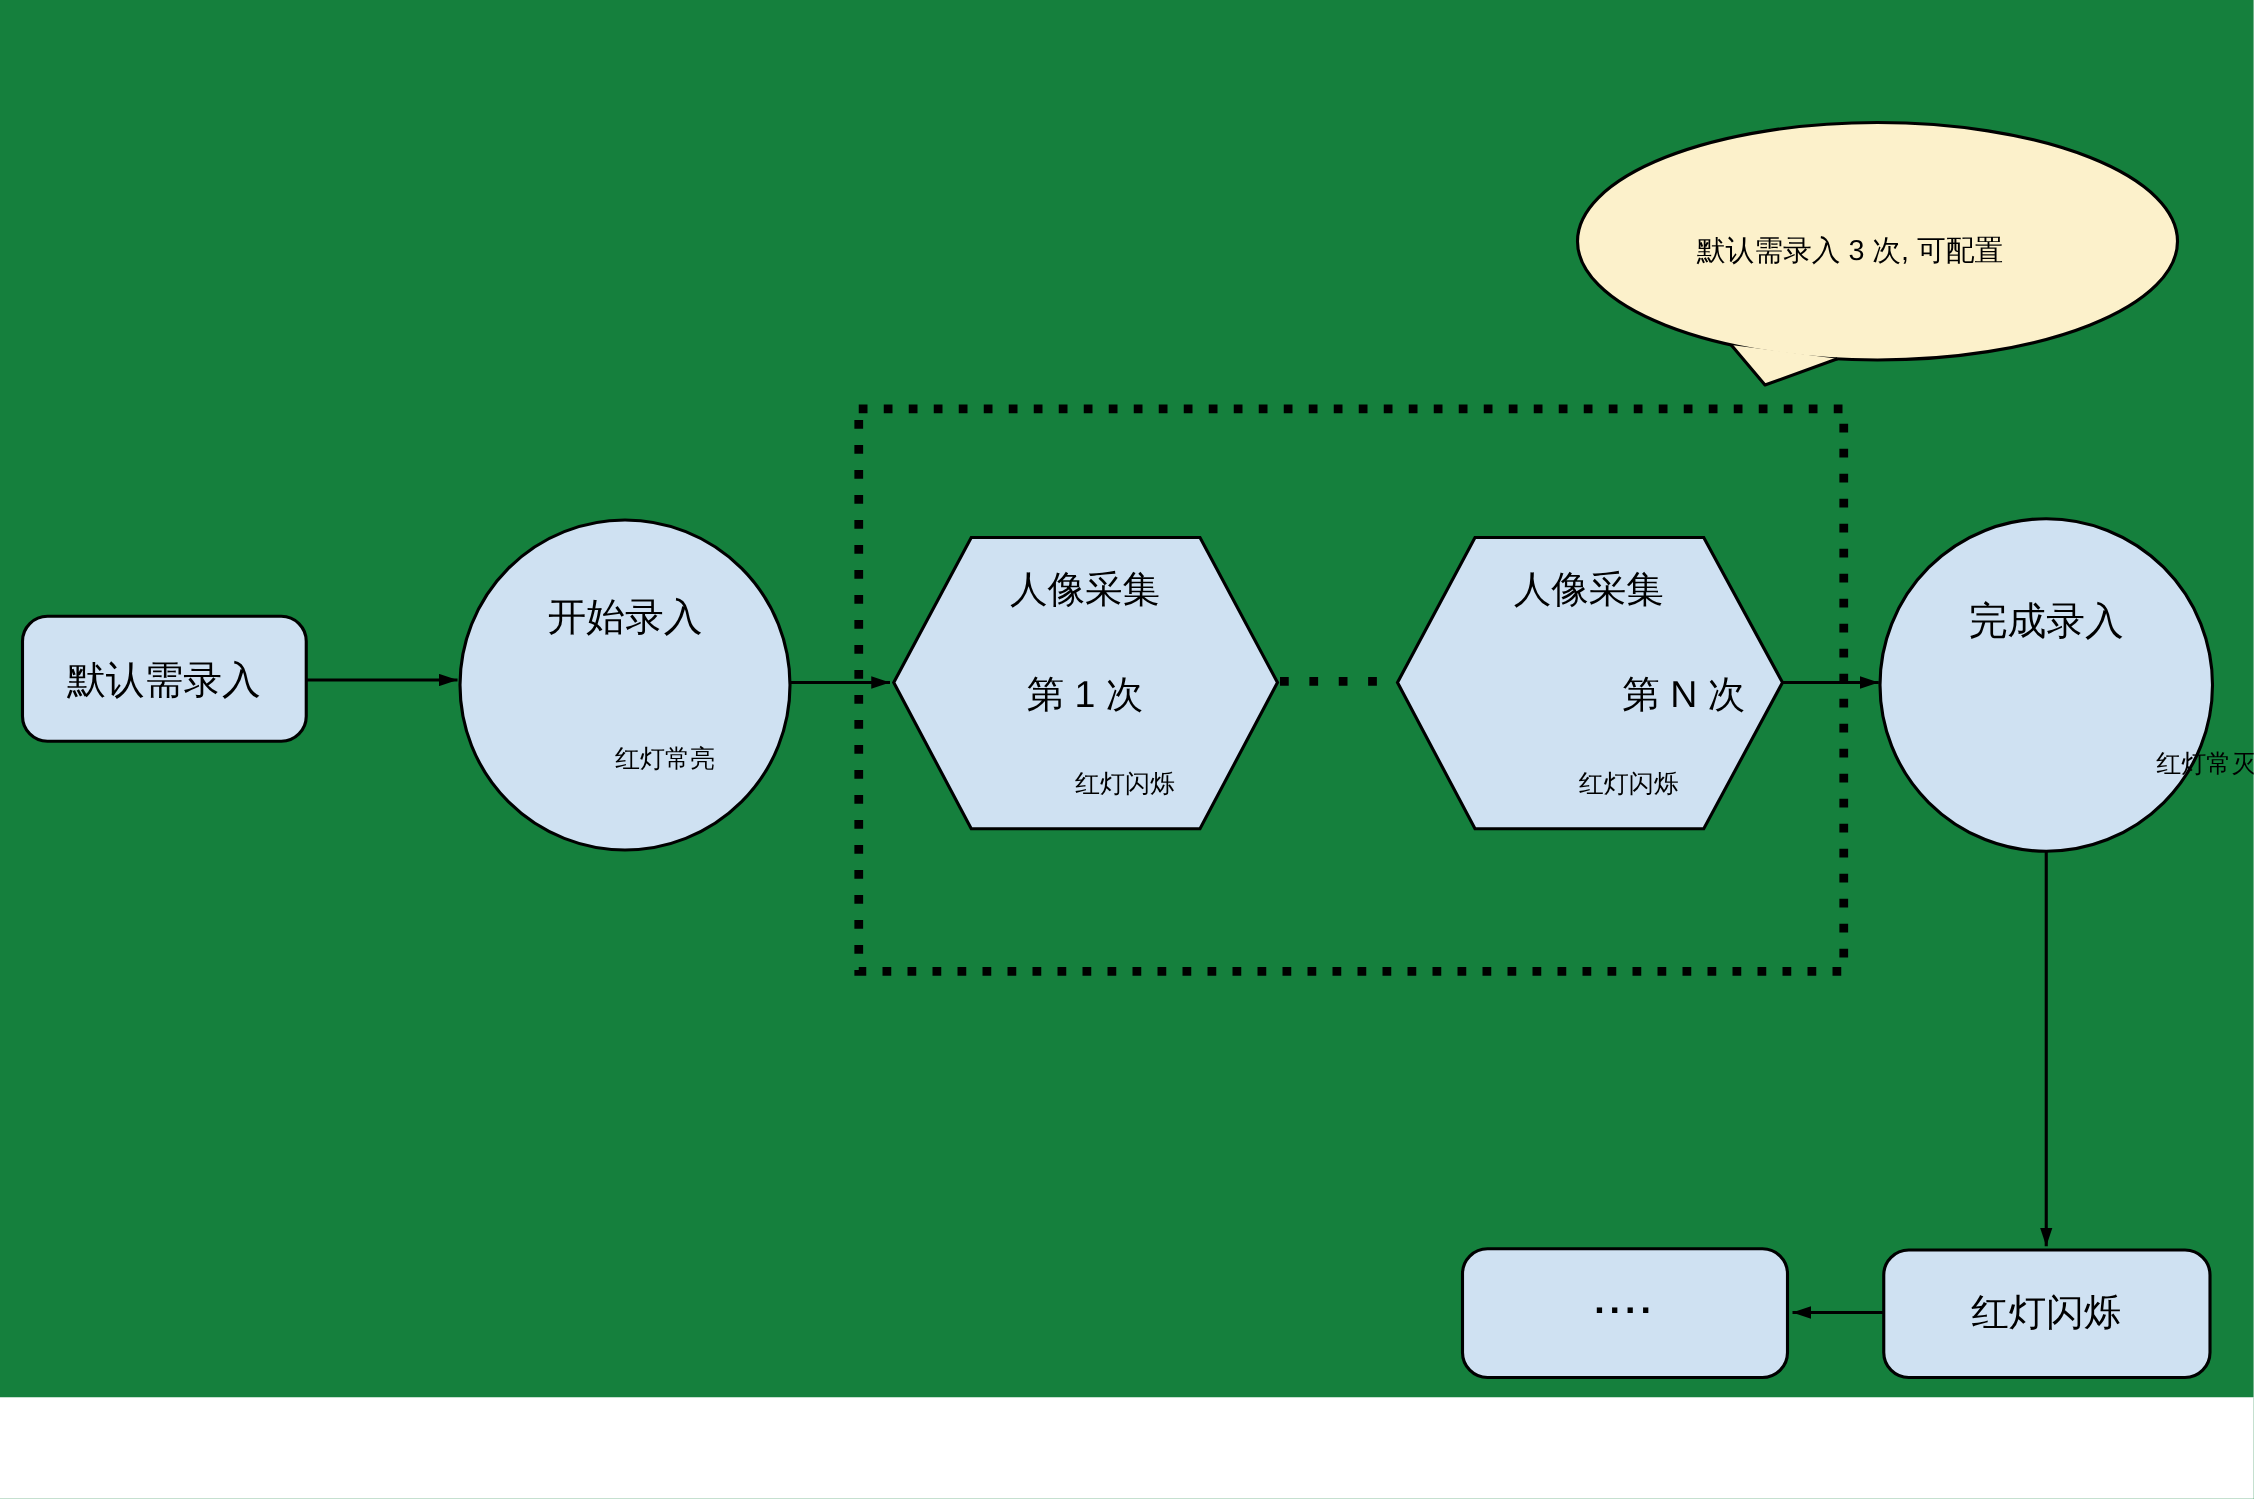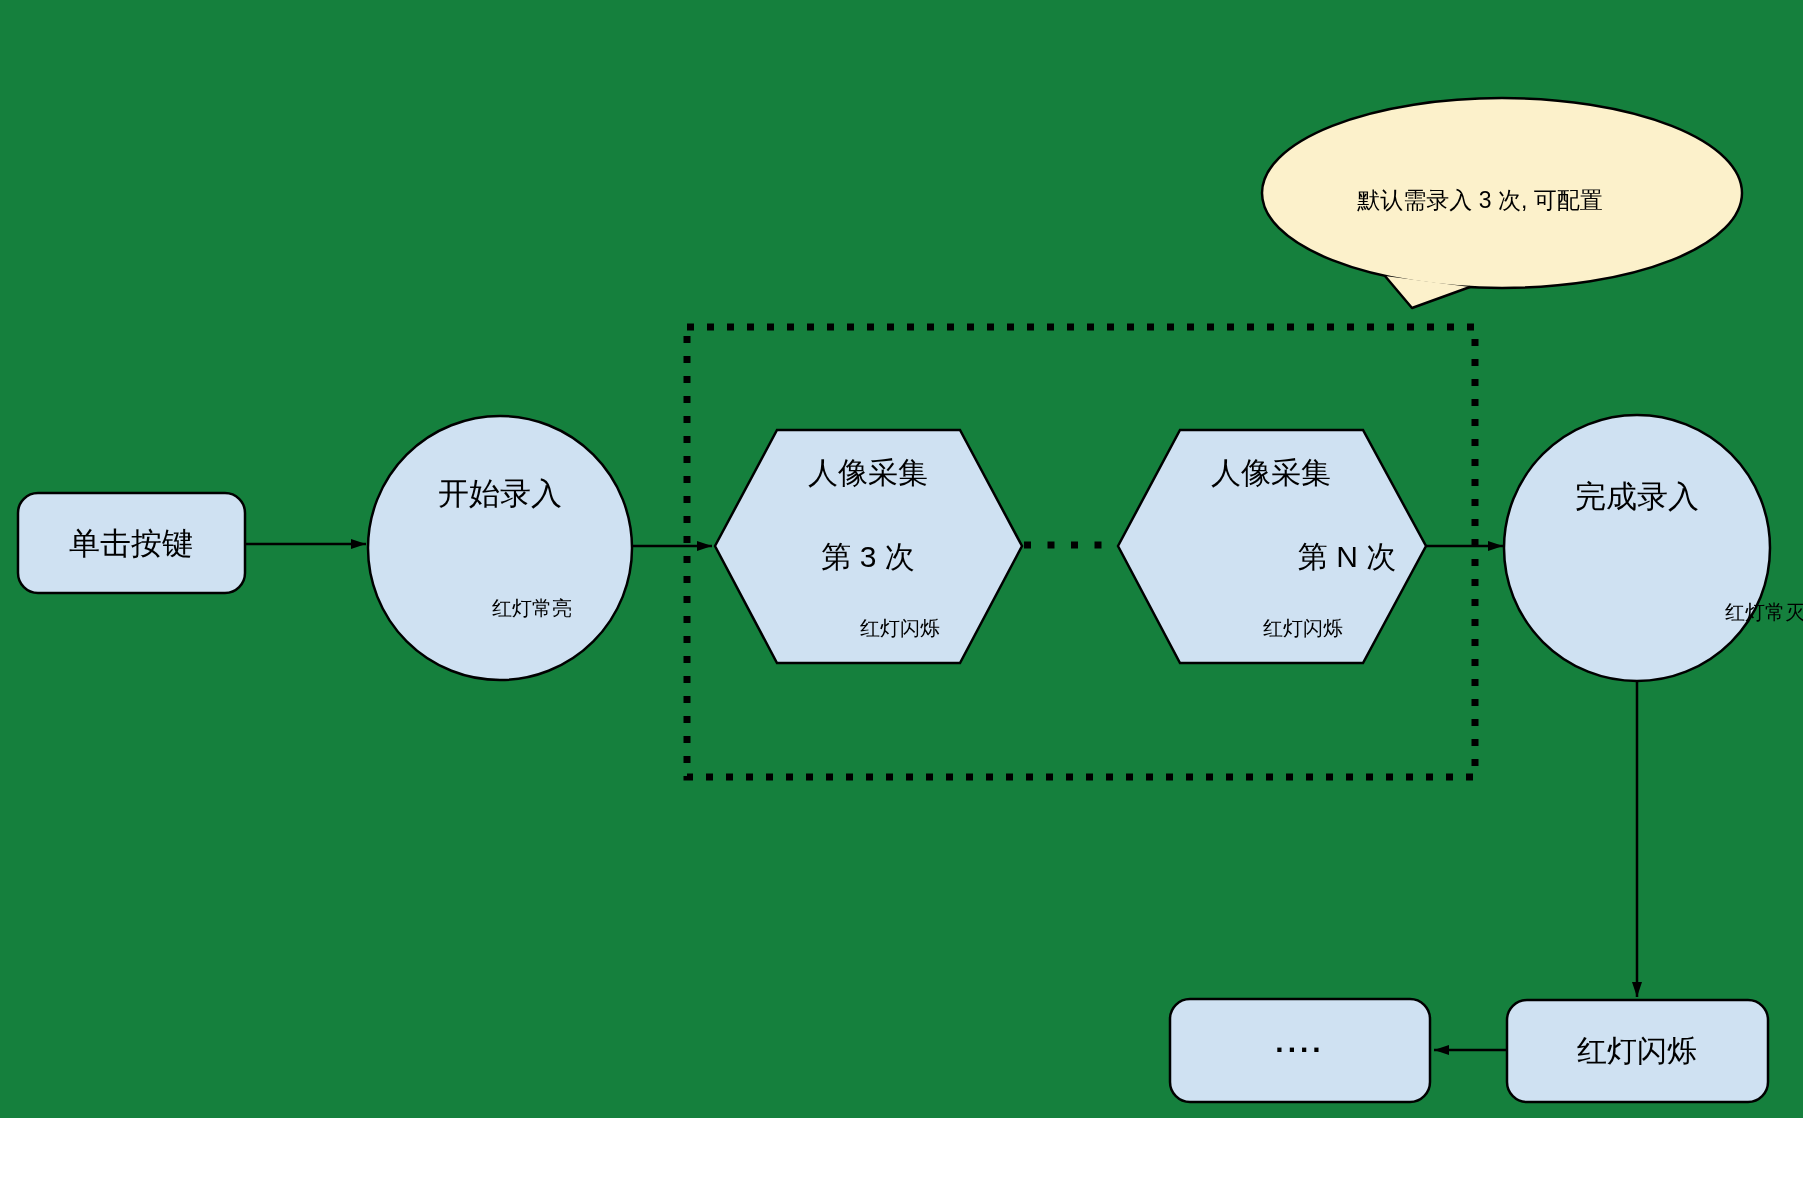--- a/index.html
+++ b/index.html
@@ -76,27 +76,27 @@
 
     <rect x="1507" y="1000" width="261" height="102" rx="20" ry="20" stroke="#000000" stroke-width="2.5" fill="#cfe1f2"></rect>
 
     <line x1="1507" y1="1050" x2="1434" y2="1050" stroke="#000000" stroke-width="2.5" marker-end="url(#arrowhead)"></line>
 
     <rect x="1170" y="999" width="260" height="103" rx="20" ry="20" stroke="#000000" stroke-width="2.5" fill="#cfe1f2"></rect>
   </svg>
 
   <div class="lbl lbl-callout" style="left:1480px; top:200px;">默认需录入 3 次, 可配置</div>
 
-  <div class="lbl lbl-main" style="left:131px; top:544px;">单击按键</div>
+  <div class="lbl lbl-main" style="left:131px; top:544px;">默认需录入</div>
 
   <div class="lbl lbl-main" style="left:500px; top:494px;text-align:right;">开始录入</div>
   <div class="lbl lbl-sub" style="left:500px; top:608px;">红灯常亮</div>
 
   <div class="lbl lbl-hex" style="left:868px; top:473px;">人像采集</div>
-  <div class="lbl lbl-hex" style="left:868px; top:557px;">第 3 次</div>
+  <div class="lbl lbl-hex" style="left:868px; top:557px;">第 1 次</div>
   <div class="lbl lbl-sub" style="left:868px; top:628px;">红灯闪烁</div>
 
   <div class="lbl lbl-hex" style="left:1271px; top:473px;">人像采集</div>
   <div class="lbl lbl-hex" style="left:1347px; top:557px;">第 N 次</div>
   <div class="lbl lbl-sub" style="left:1271px; top:628px;">红灯闪烁</div>
 
   <div class="lbl lbl-main" style="left:1637px; top:497px;">完成录入</div>
   <div class="lbl lbl-sub" style="left:1733px; top:612px;">红灯常灭</div>
 
   <div class="lbl lbl-dots" style="left:1300px; top:1042px;">....</div>

